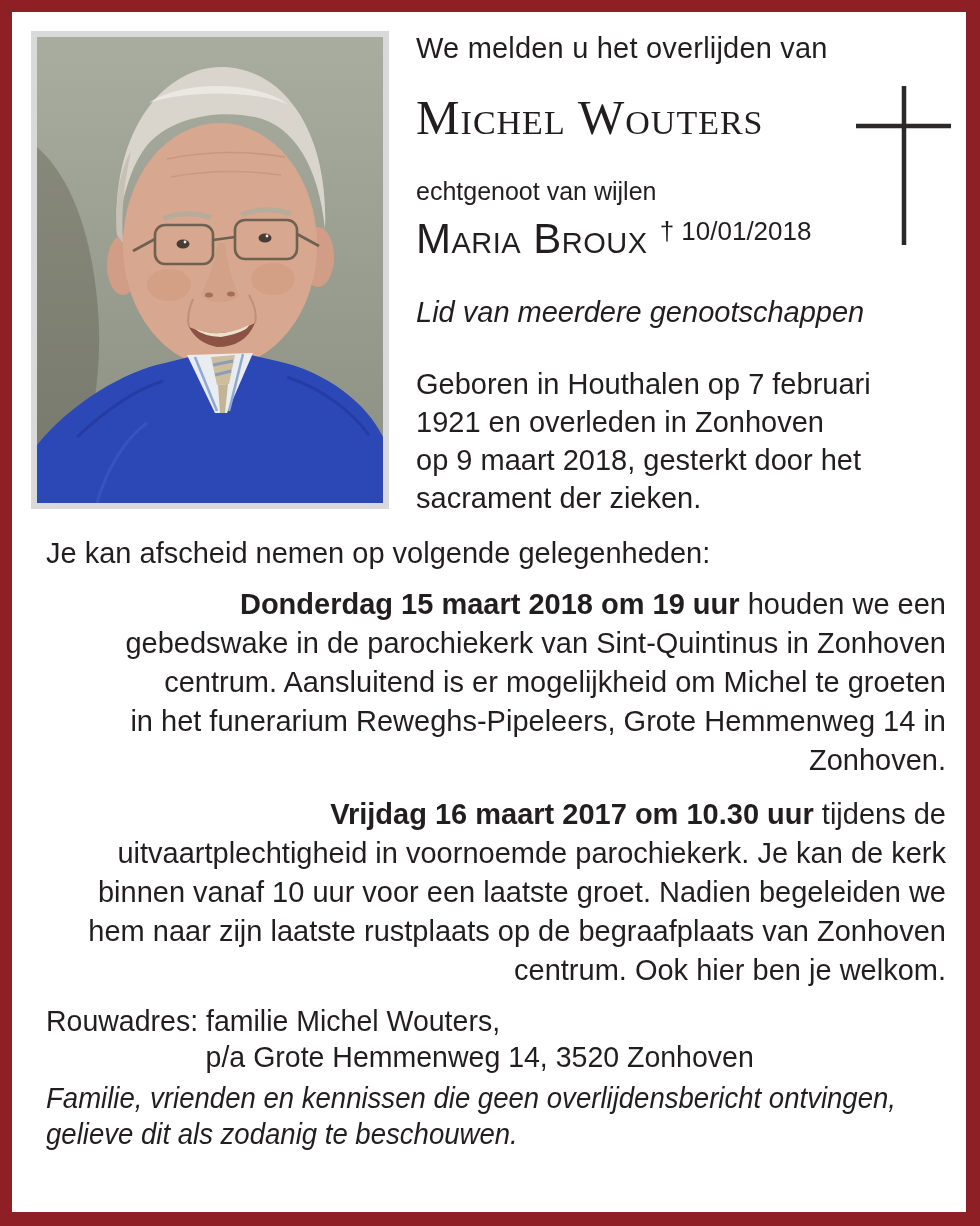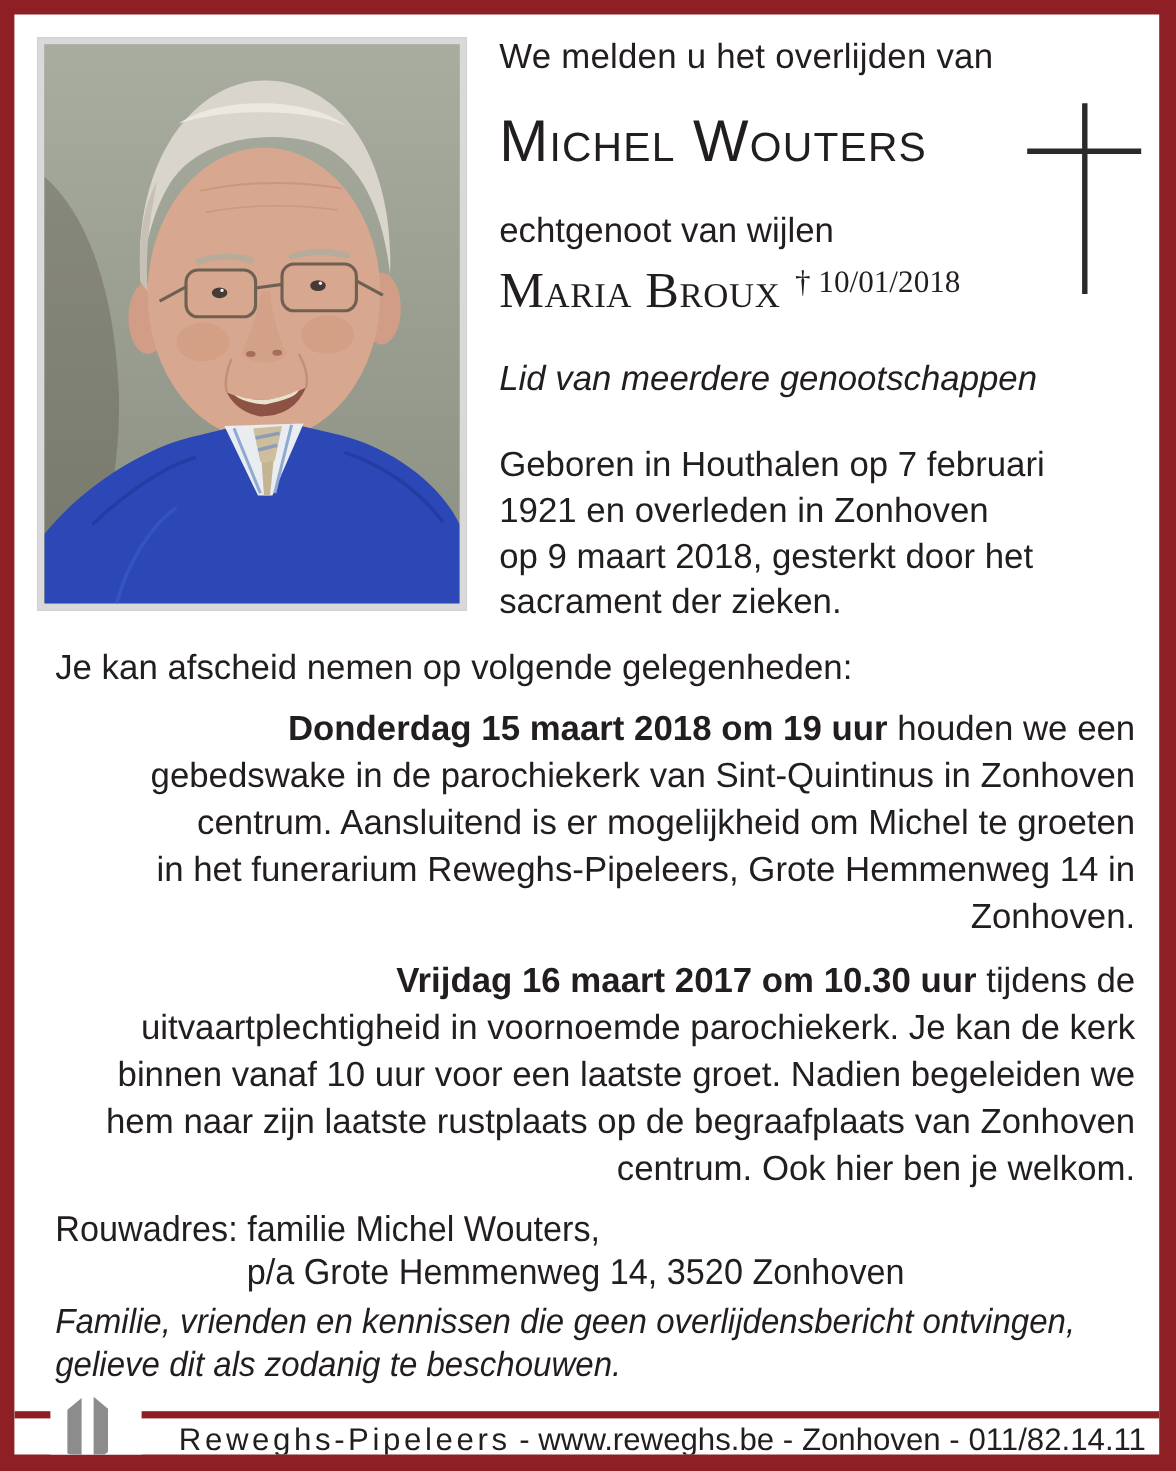--- a/index.html
+++ b/index.html
@@ -30,24 +30,24 @@
     background: #9aa093;
   }
   .photo-frame svg { display: block; }
 
   .intro { position: relative; margin-left: 27px; flex: 1; padding-top: 1px; }
   .cross-icon { position: absolute; top: 52px; right: 12px; }
 
   .announce { font-size: 29px; margin: 0; letter-spacing: 0.2px; }
   .deceased-name {
     font-size: 49px; font-weight: 400; font-variant: small-caps;
-    letter-spacing: 1px; margin: 26px 0 0 0; line-height: 1.12;
+    letter-spacing: 1px; margin: 26px 0 0 0; line-height: 1.12; font-family: Liberation Serif, serif;
   }
-  .relation { font-size: 29px; margin: 31px 0 0 0; }
-  .spouse-line { font-size: 42px; font-variant: small-caps; letter-spacing: 0.5px; margin: 10px 0 0 0; line-height: 1.1; font-family: Liberation Serif, serif; }
+  .relation { font-size: 25px; margin: 31px 0 0 0; }
+  .spouse-line { font-size: 42px; font-variant: small-caps; letter-spacing: 0.5px; margin: 10px 0 0 0; line-height: 1.1; }
   .spouse-date { font-size: 26px; font-variant: normal; letter-spacing: 0; vertical-align: 13px; margin-left: 12px; }
   .membership { font-size: 29px; font-style: italic; margin: 34px 0 12px 0; }
   .life { font-size: 29px; line-height: 38px; margin: 36px 0 0 0; white-space: pre-line; }
 
   
   .body-section { padding: 12px 20px 0 34px; flex: 1; }
   .farewell { font-size: 29px; margin: 8px 0 0 0; }
   .event-para { font-size: 29px; line-height: 39px; margin: 15px 0 0 0; white-space: pre-line; text-align: right; }
   .event-para .event-when { font-weight: 700; }
   .address { font-size: 30px; line-height: 36px; margin: 13px 0 0 0; transform: scaleX(0.95); transform-origin: left center; }
@@ -181,24 +181,14 @@
 
     <p class="address">
         <span class="line">Rouwadres: familie Michel Wouters,</span>
         <span class="line indent">p/a Grote Hemmenweg 14, 3520 Zonhoven</span>
       </p>
 
     <p class="closing">Familie, vrienden en kennissen die geen overlijdensbericht ontvingen,
 gelieve dit als zodanig te beschouwen.</p>
   </div>
 
-  <div class="footer">
-    <div class="footer-rule"></div>
-    <div class="logo-box">
-      <svg viewBox="0 0 34 55" width="34" height="55" xmlns="http://www.w3.org/2000/svg">
-        <polygon points="0,11 12,1 12,53 0,47" fill="#8c8c8c"></polygon>
-        <polygon points="22,0 34,10 34,46 22,55" fill="#8c8c8c"></polygon>
-      </svg>
-    </div>
-    <div class="footer-line"><span class="brand">Reweghs-Pipeleers</span><span> - www.reweghs.be - Zonhoven - 011/82.14.11</span></div>
-  </div>
 
 </div>
 
 </body></html>

